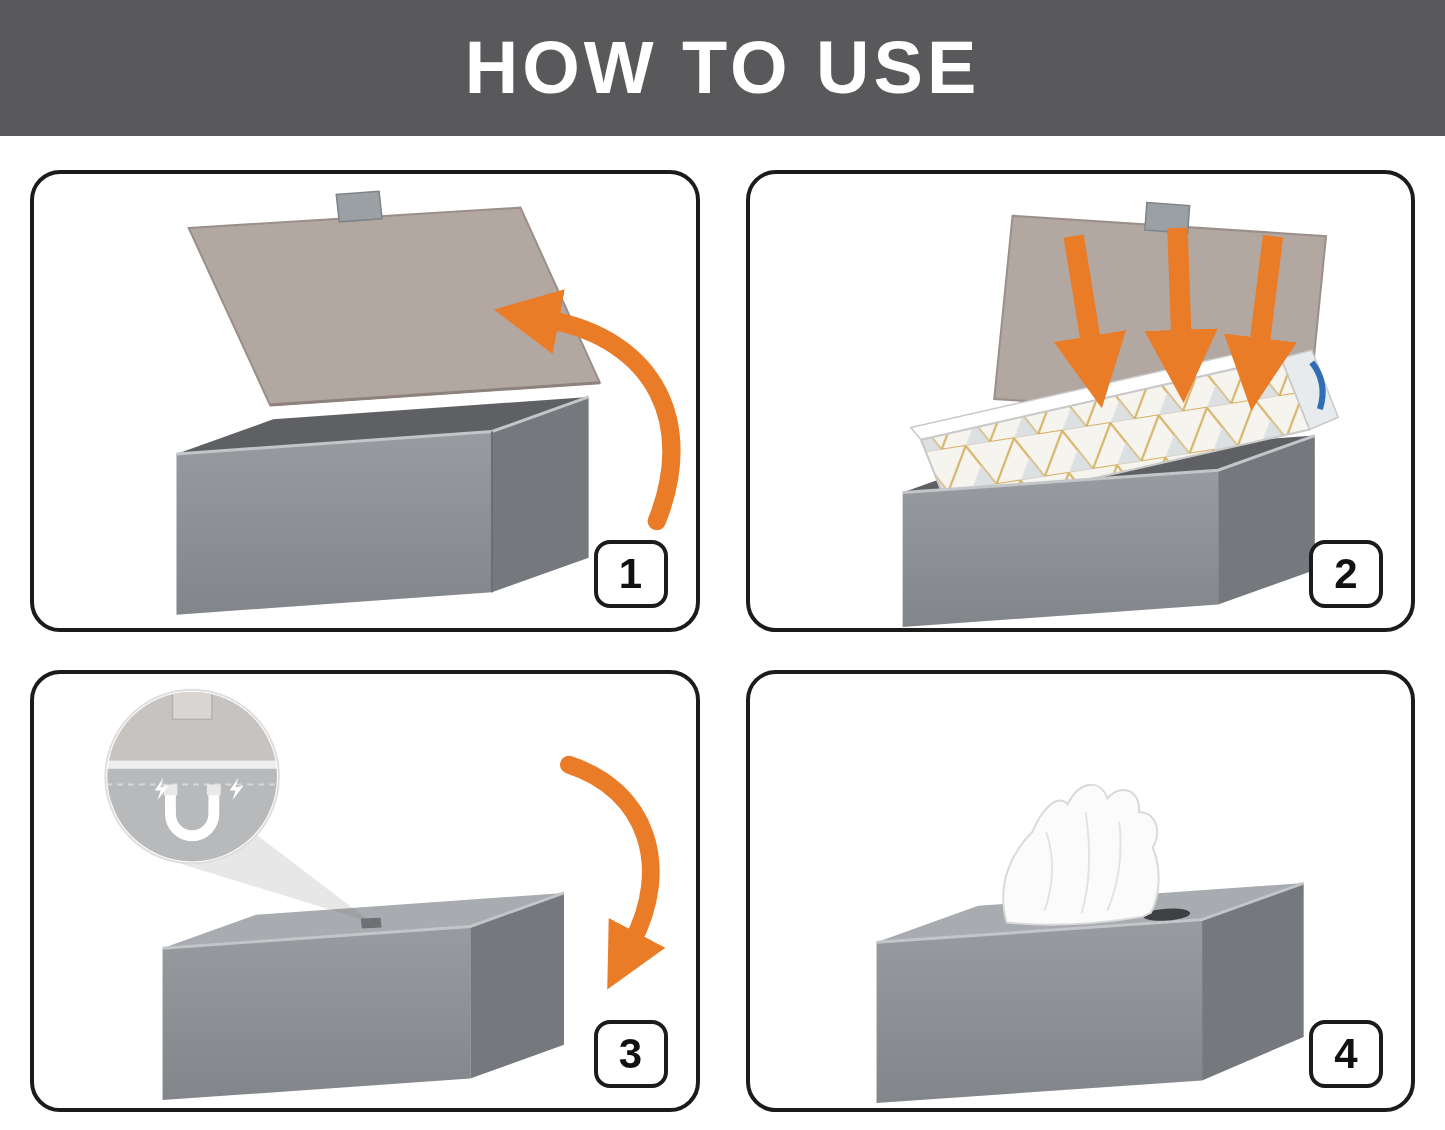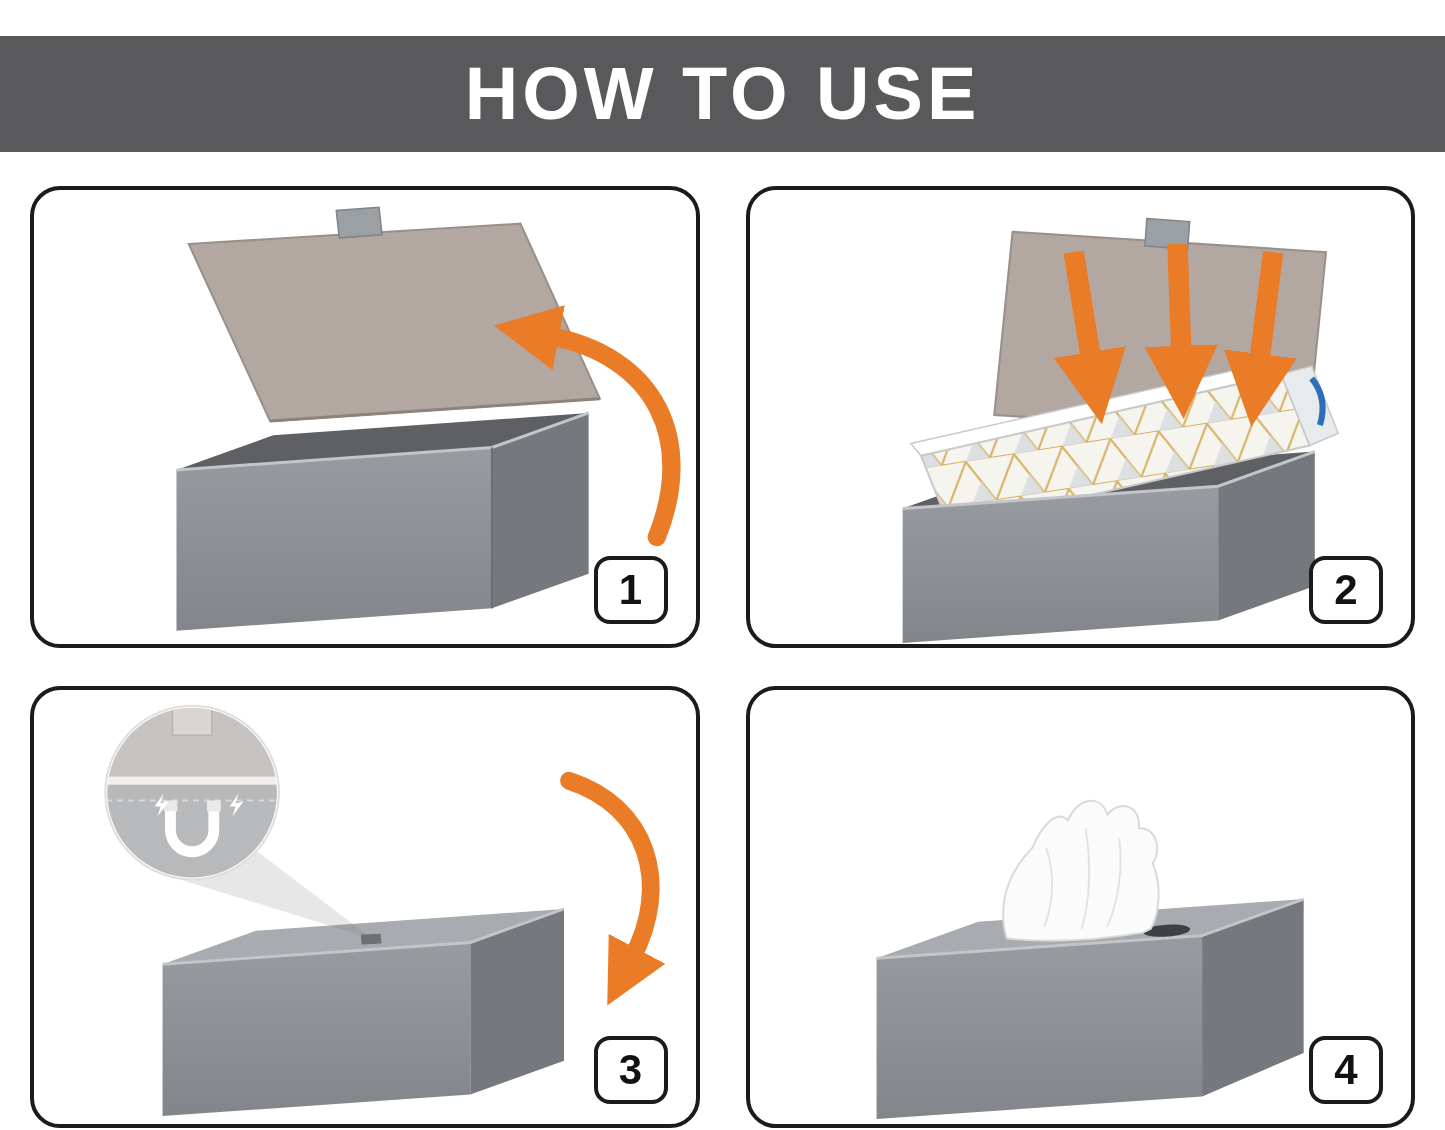--- a/index.html
+++ b/index.html
@@ -1,17 +1,17 @@
 <!DOCTYPE html>
 <html><head>
 <meta charset="utf-8">
 <style>
   html,body{margin:0;padding:0;background:#ffffff;font-family:"Liberation Sans",sans-serif;}
   .page{width:1445px;height:1130px;position:relative;background:#ffffff;overflow:hidden;}
-  .header{height:116px;background:#59595b;display:flex;align-items:center;justify-content:center;margin-top:36px;}
+  .header{height:136px;background:#59595b;display:flex;align-items:center;justify-content:center;}
   .header .title{color:#ffffff;font-size:74px;font-weight:700;letter-spacing:4px;line-height:1;}
   .grid{display:grid;grid-template-columns:1fr 1fr;grid-template-rows:462px 442px;gap:38px 46px;padding:34px 30px 28px 30px;}
   .panel{position:relative;border:4px solid #1b1b1b;border-radius:30px;background:#ffffff;overflow:hidden;}
   .panel svg{width:100%;height:100%;display:block;}
   .badge{position:absolute;right:28px;bottom:20px;width:66px;height:60px;border:4px solid #1b1b1b;border-radius:16px;background:#ffffff;display:flex;align-items:center;justify-content:center;}
   .badge span{font-size:42px;font-weight:700;color:#111111;line-height:1;}
 </style>
 </head>
 <body>
 

